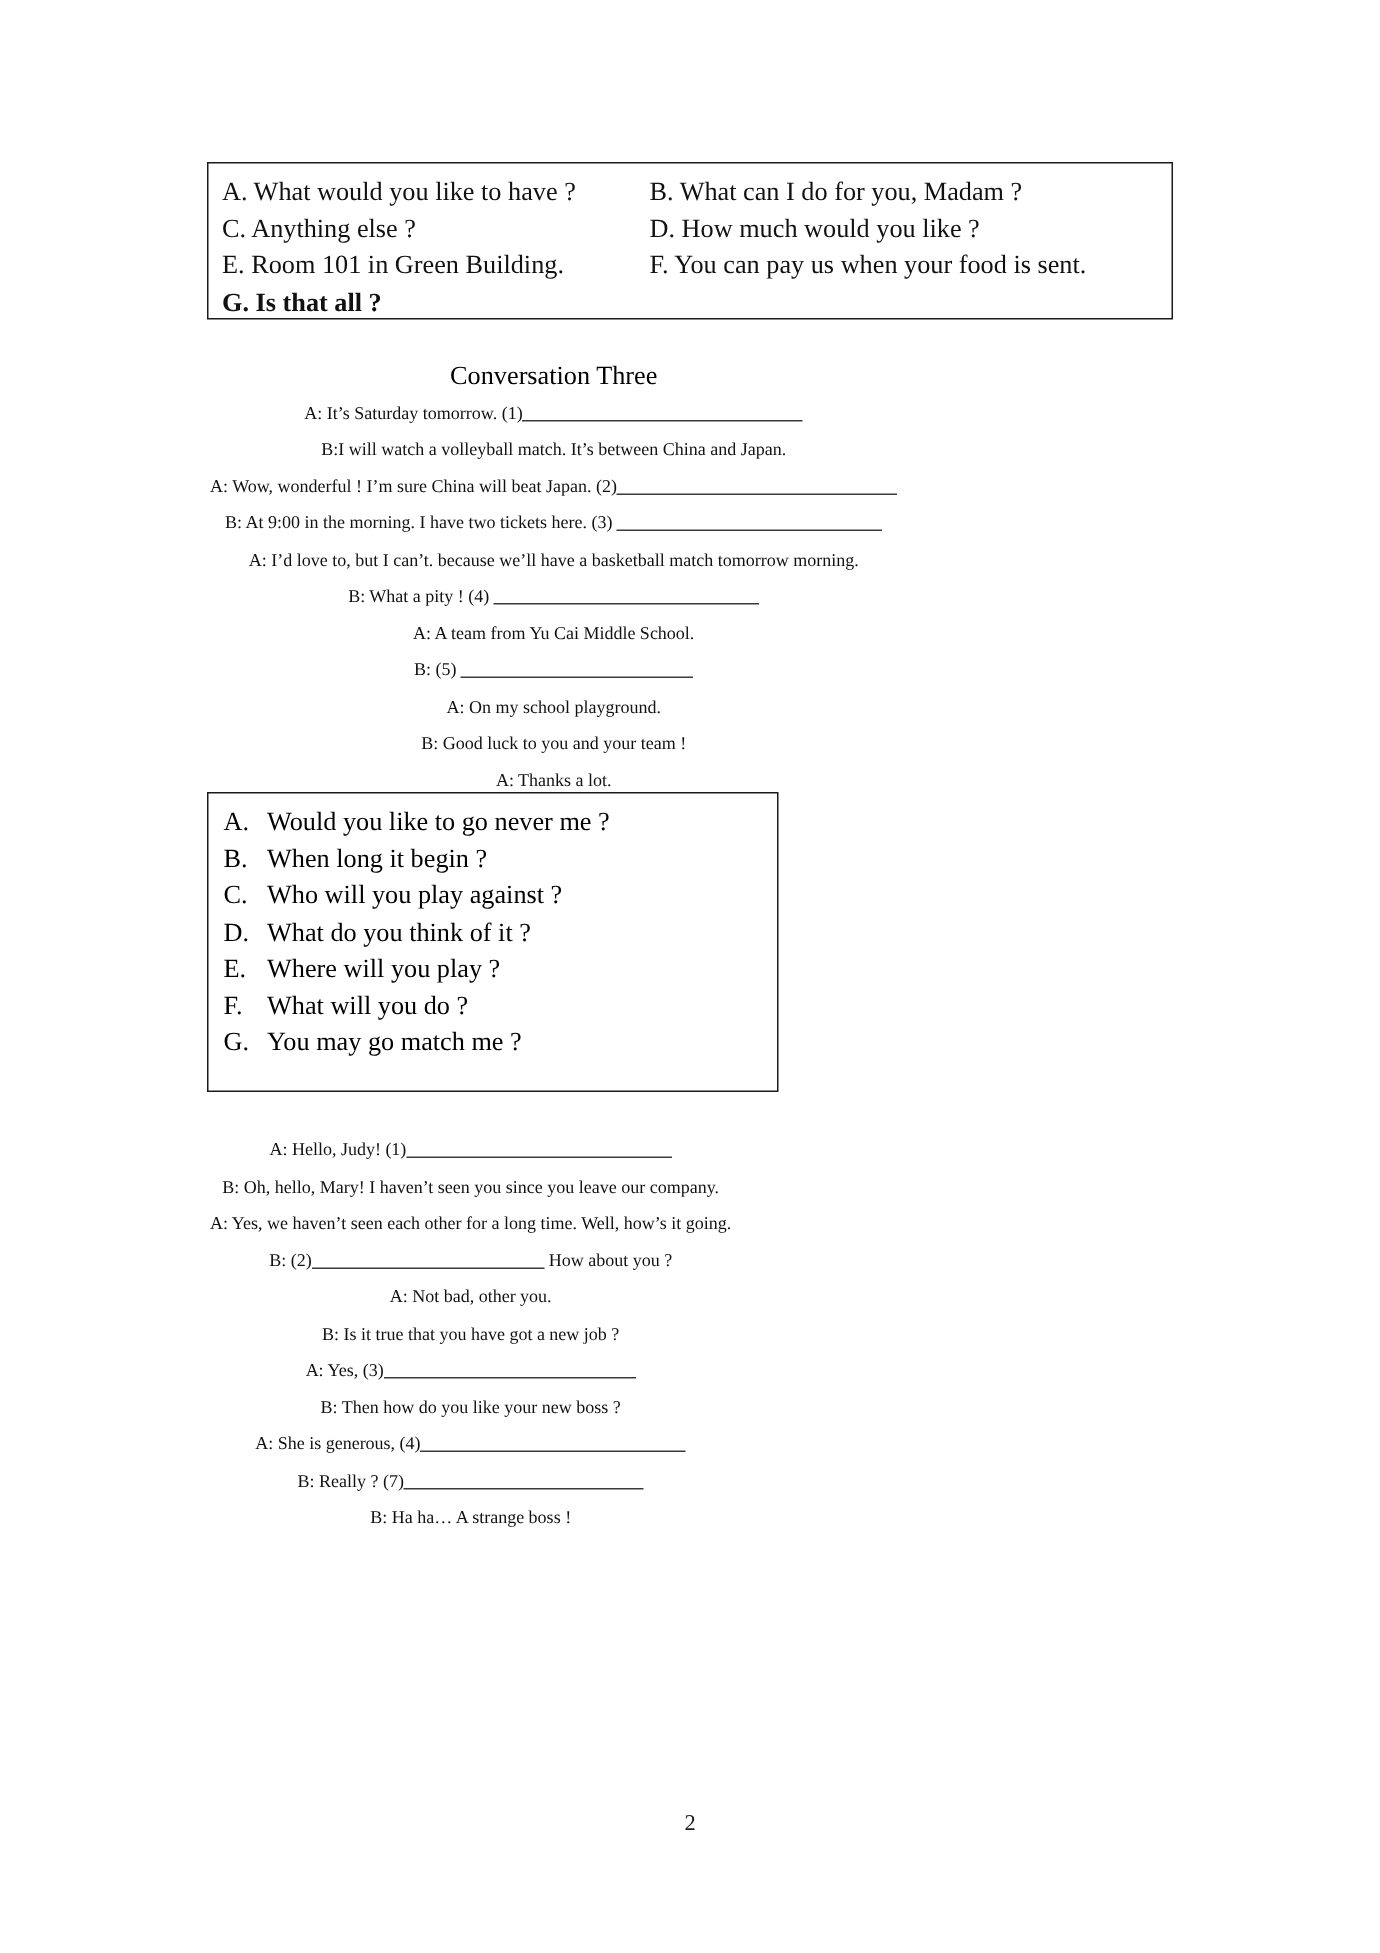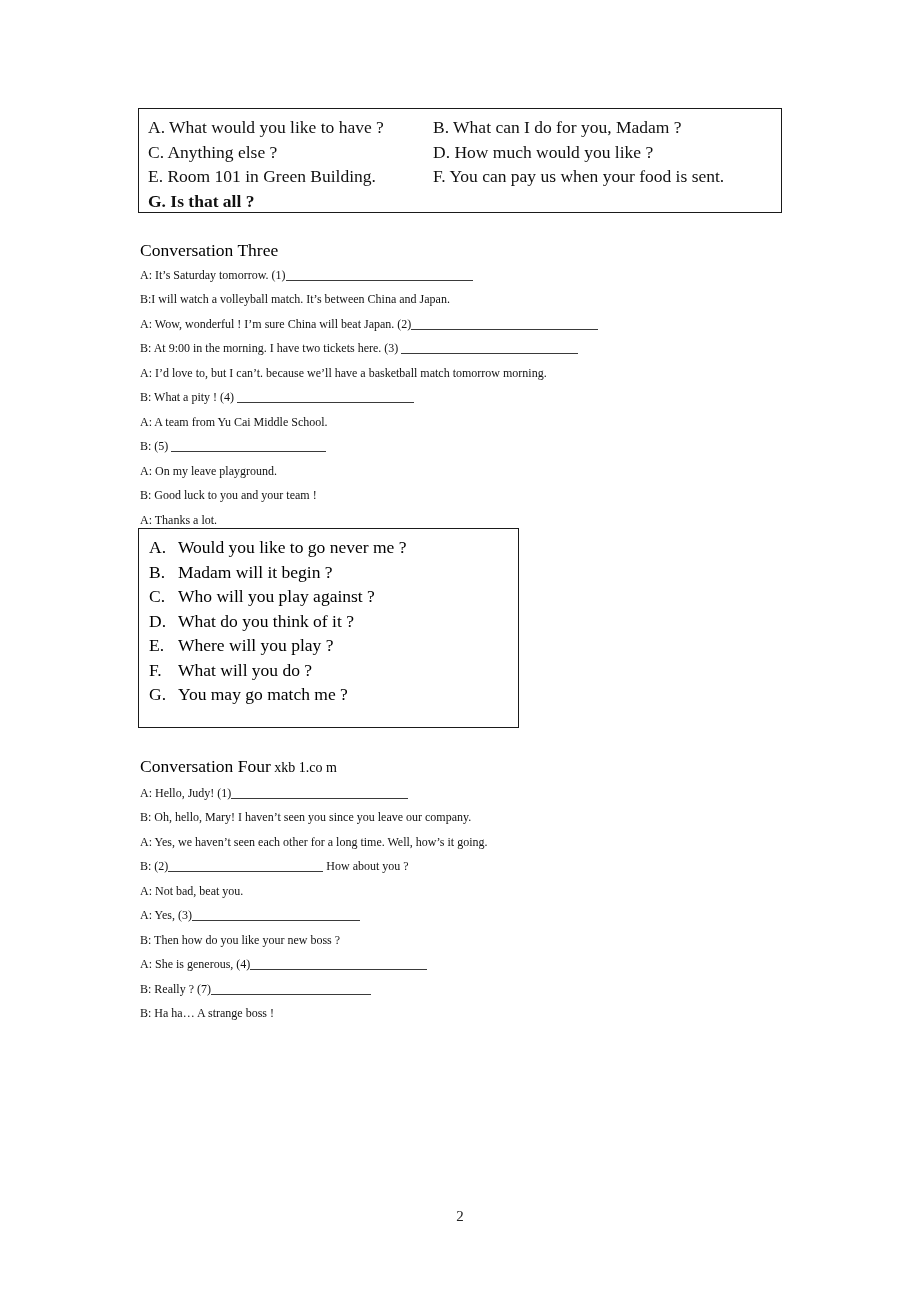--- a/index.html
+++ b/index.html
@@ -83,20 +83,21 @@
   }
   .opt-letter {
     width: 29px;
     flex: 0 0 29px;
   }
 
   
   .conv-block {
     position: absolute;
     left: 140px;
+    text-align: center;
   }
   #conv-three { top: 238px; }
   #conv-four  { top: 754px; }
 
   .conv-heading {
     font-size: 17.5px;
     line-height: 24.5px;
     white-space: pre;
   }
   .watermark {
@@ -143,46 +144,46 @@
     <div class="conv-heading">Conversation Three</div>
     <div id="conv-three-lines">
         <div class="line"><span>A: It’s Saturday tomorrow. (1)</span><span class="blank" style="width: 187px;"></span></div>
         <div class="line"><span>B:I will watch a volleyball match. It’s between China and Japan.</span></div>
         <div class="line"><span>A: Wow, wonderful ! I’m sure China will beat Japan. (2)</span><span class="blank" style="width: 187px;"></span></div>
         <div class="line"><span>B: At 9:00 in the morning. I have two tickets here. (3) </span><span class="blank" style="width: 177px;"></span></div>
         <div class="line"><span>A: I’d love to, but I can’t. because we’ll have a basketball match tomorrow morning.</span></div>
         <div class="line"><span>B: What a pity ! (4) </span><span class="blank" style="width: 177px;"></span></div>
         <div class="line"><span>A: A team from Yu Cai Middle School.</span></div>
         <div class="line"><span>B: (5) </span><span class="blank" style="width: 155px;"></span></div>
-        <div class="line"><span>A: On my leave playground.</span></div>
+        <div class="line"><span>A: On my school playground.</span></div>
         <div class="line"><span>B: Good luck to you and your team !</span></div>
         <div class="line"><span>A: Thanks a lot.</span></div>
       </div>
   </div>
 
   <div class="option-box" id="box-two">
     <div class="opt-list" id="box-two-list">
         <div class="opt-row"><span class="opt-letter">A.</span><span>Would you like to go never me ?</span></div>
-        <div class="opt-row"><span class="opt-letter">B.</span><span>Madam will it begin ?</span></div>
+        <div class="opt-row"><span class="opt-letter">B.</span><span>When long it begin ?</span></div>
         <div class="opt-row"><span class="opt-letter">C.</span><span>Who will you play against ?</span></div>
         <div class="opt-row"><span class="opt-letter">D.</span><span>What do you think of it ?</span></div>
         <div class="opt-row"><span class="opt-letter">E.</span><span>Where will you play ?</span></div>
         <div class="opt-row"><span class="opt-letter">F.</span><span>What will you do ?</span></div>
         <div class="opt-row"><span class="opt-letter">G.</span><span>You may go match me ?</span></div>
       </div>
   </div>
 
   <div class="conv-block" id="conv-four">
-    <div class="conv-heading"><span>Conversation Four</span><span class="watermark"> xkb 1.co m</span></div>
     <div id="conv-four-lines">
         <div class="line"><span>A: Hello, Judy! (1)</span><span class="blank" style="width: 177px;"></span></div>
         <div class="line"><span>B: Oh, hello, Mary! I haven’t seen you since you leave our company.</span></div>
         <div class="line"><span>A: Yes, we haven’t seen each other for a long time. Well, how’s it going.</span></div>
         <div class="line"><span>B: (2)</span><span class="blank" style="width: 155px;"></span><span> How about you ?</span></div>
-        <div class="line"><span>A: Not bad, beat you.</span></div>
+        <div class="line"><span>A: Not bad, other you.</span></div>
+        <div class="line"><span>B: Is it true that you have got a new job ?</span></div>
         <div class="line"><span>A: Yes, (3)</span><span class="blank" style="width: 168px;"></span></div>
         <div class="line"><span>B: Then how do you like your new boss ?</span></div>
         <div class="line"><span>A: She is generous, (4)</span><span class="blank" style="width: 177px;"></span></div>
         <div class="line"><span>B: Really ? (7)</span><span class="blank" style="width: 160px;"></span></div>
         <div class="line"><span>B: Ha ha… A strange boss !</span></div>
       </div>
   </div>
 
   <div id="page-number">2</div>
 

